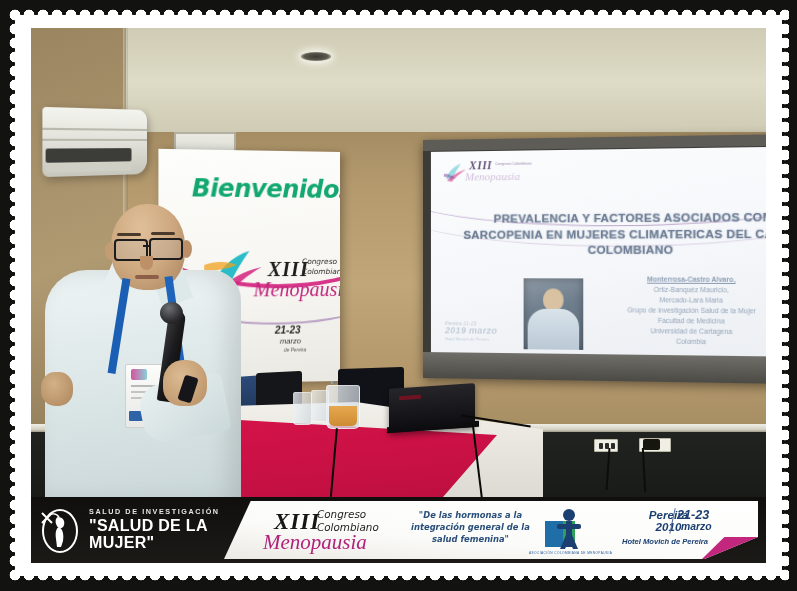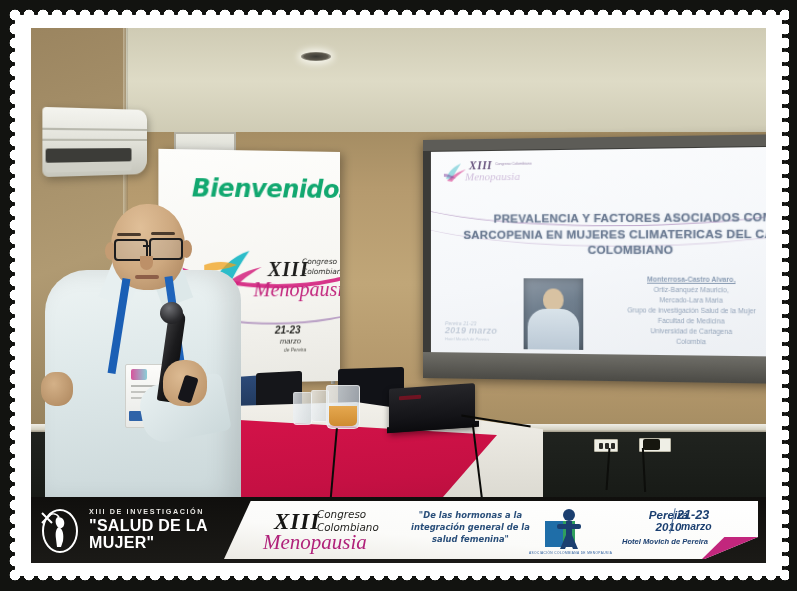--- a/index.html
+++ b/index.html
@@ -395,21 +395,21 @@
         <div class="gi-logo">
           <svg viewBox="0 0 44 46" width="44" height="46">
             <ellipse cx="23" cy="24" rx="17" ry="21" fill="none" stroke="#ffffff" stroke-width="2"></ellipse>
             <path d="M21 10 C26 10 28 14 27 18 C26 22 22 22 20 19 C18 16 18 11 21 10 Z" fill="#ffffff"></path>
             <path d="M22 20 C26 22 27 28 26 34 L24 40 L20 40 L19 32 C18 26 19 21 22 20 Z" fill="#ffffff"></path>
             <path d="M5 6 L15 16 M15 6 L5 16" stroke="#ffffff" stroke-width="2" fill="none"></path>
             <path d="M12 8 C16 6 20 7 22 10" stroke="#ffffff" stroke-width="1.6" fill="none"></path>
           </svg>
         </div>
         <div class="gi-txt">
-          <div class="gi-t1">XIII DE INVESTIGACIÓN</div>
+          <div class="gi-t1">SALUD DE INVESTIGACIÓN</div>
           <div class="gi-t2">"SALUD DE LA MUJER"</div>
         </div>
       </div>
 
       <div class="bn-xiii">XIII</div>
       <div class="bn-cong">
         <span>Congreso</span><br><span>Colombiano</span>
       </div>
       <div class="bn-meno">Menopausia</div>
       <div class="bn-slogan">"De las hormonas a la integración general de la salud femenina"</div>

